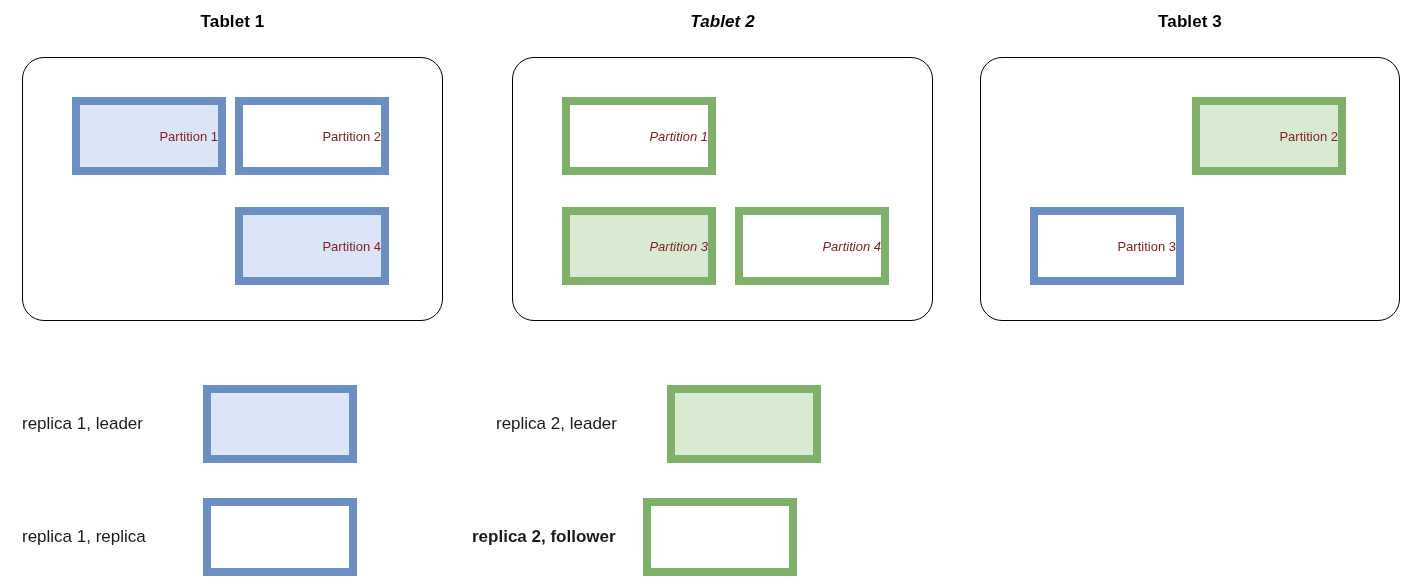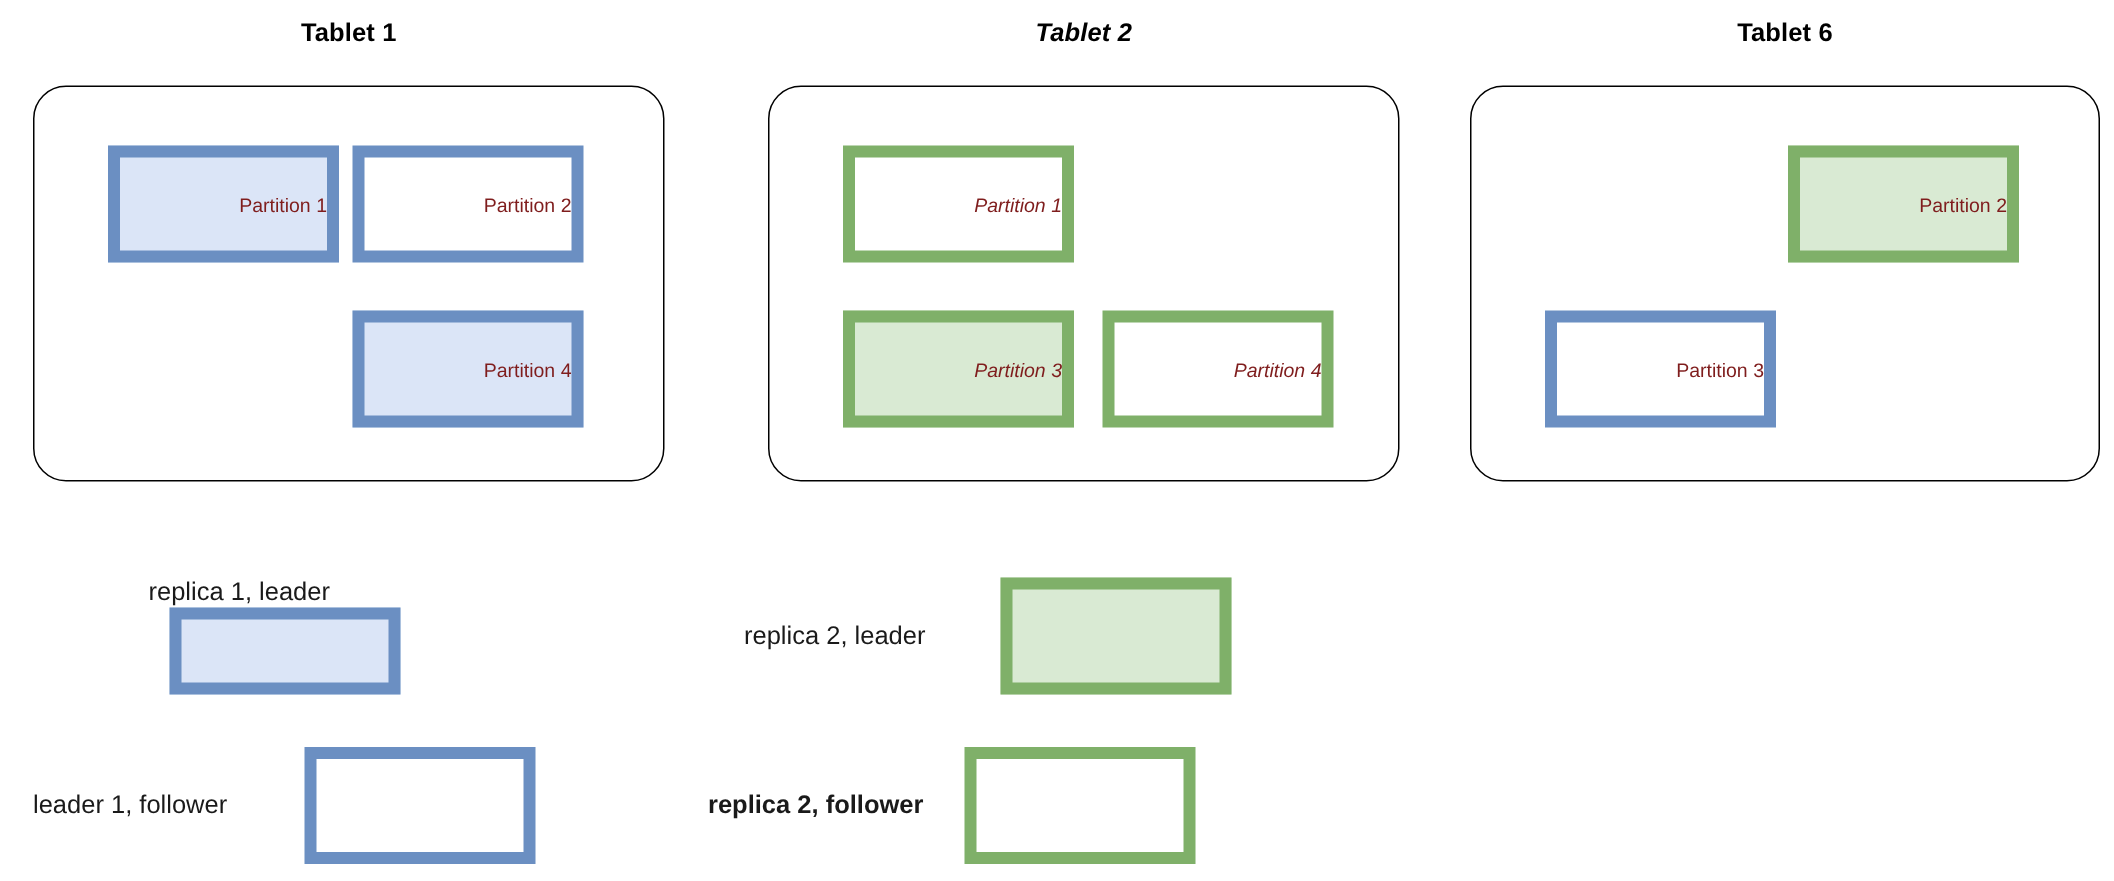--- a/index.html
+++ b/index.html
@@ -118,37 +118,37 @@
     </div>
     <div class="partition rep2 leader" style="left:50px; top:195px;">
       <span class="partition-label">Partition 3</span>
     </div>
     <div class="partition rep2 follower" style="left:223px; top:195px;">
       <span class="partition-label">Partition 4</span>
     </div>
   </div>
 
   <div class="tablet-group" style="left:980px; top:12px; width:420px; height:309px;">
-    <div class="tablet-title">Tablet 6</div>
+    <div class="tablet-title">Tablet 3</div>
     <div class="tablet-box"></div>
     <div class="partition rep2 leader" style="left:212px; top:85px;">
       <span class="partition-label">Partition 2</span>
     </div>
     <div class="partition rep1 follower" style="left:50px; top:195px;">
       <span class="partition-label">Partition 3</span>
     </div>
   </div>
 
-  <div class="legend-row" style="left:22px; top:385px; width:335px; height:78px;flex-direction:column;">
+  <div class="legend-row" style="left:22px; top:385px; width:335px; height:78px;">
     <div class="legend-label" style="width:181px;">replica 1, leader</div>
     <div class="legend-swatch rep1 leader"></div>
   </div>
 
   <div class="legend-row" style="left:22px; top:498px; width:335px; height:78px;">
-    <div class="legend-label" style="width:181px;">leader 1, follower</div>
+    <div class="legend-label" style="width:181px;">replica 1, replica</div>
     <div class="legend-swatch rep1 follower"></div>
   </div>
 
   <div class="legend-row" style="left:456px; top:385px; width:325px; height:78px;margin-left:40px;">
     <div class="legend-label" style="width:171px;">replica 2, leader</div>
     <div class="legend-swatch rep2 leader"></div>
   </div>
 
   <div class="legend-row" style="left:472px; top:498px; width:325px; height:78px;">
     <div class="legend-label" style="width:171px;font-weight:bold;">replica 2, follower</div>

